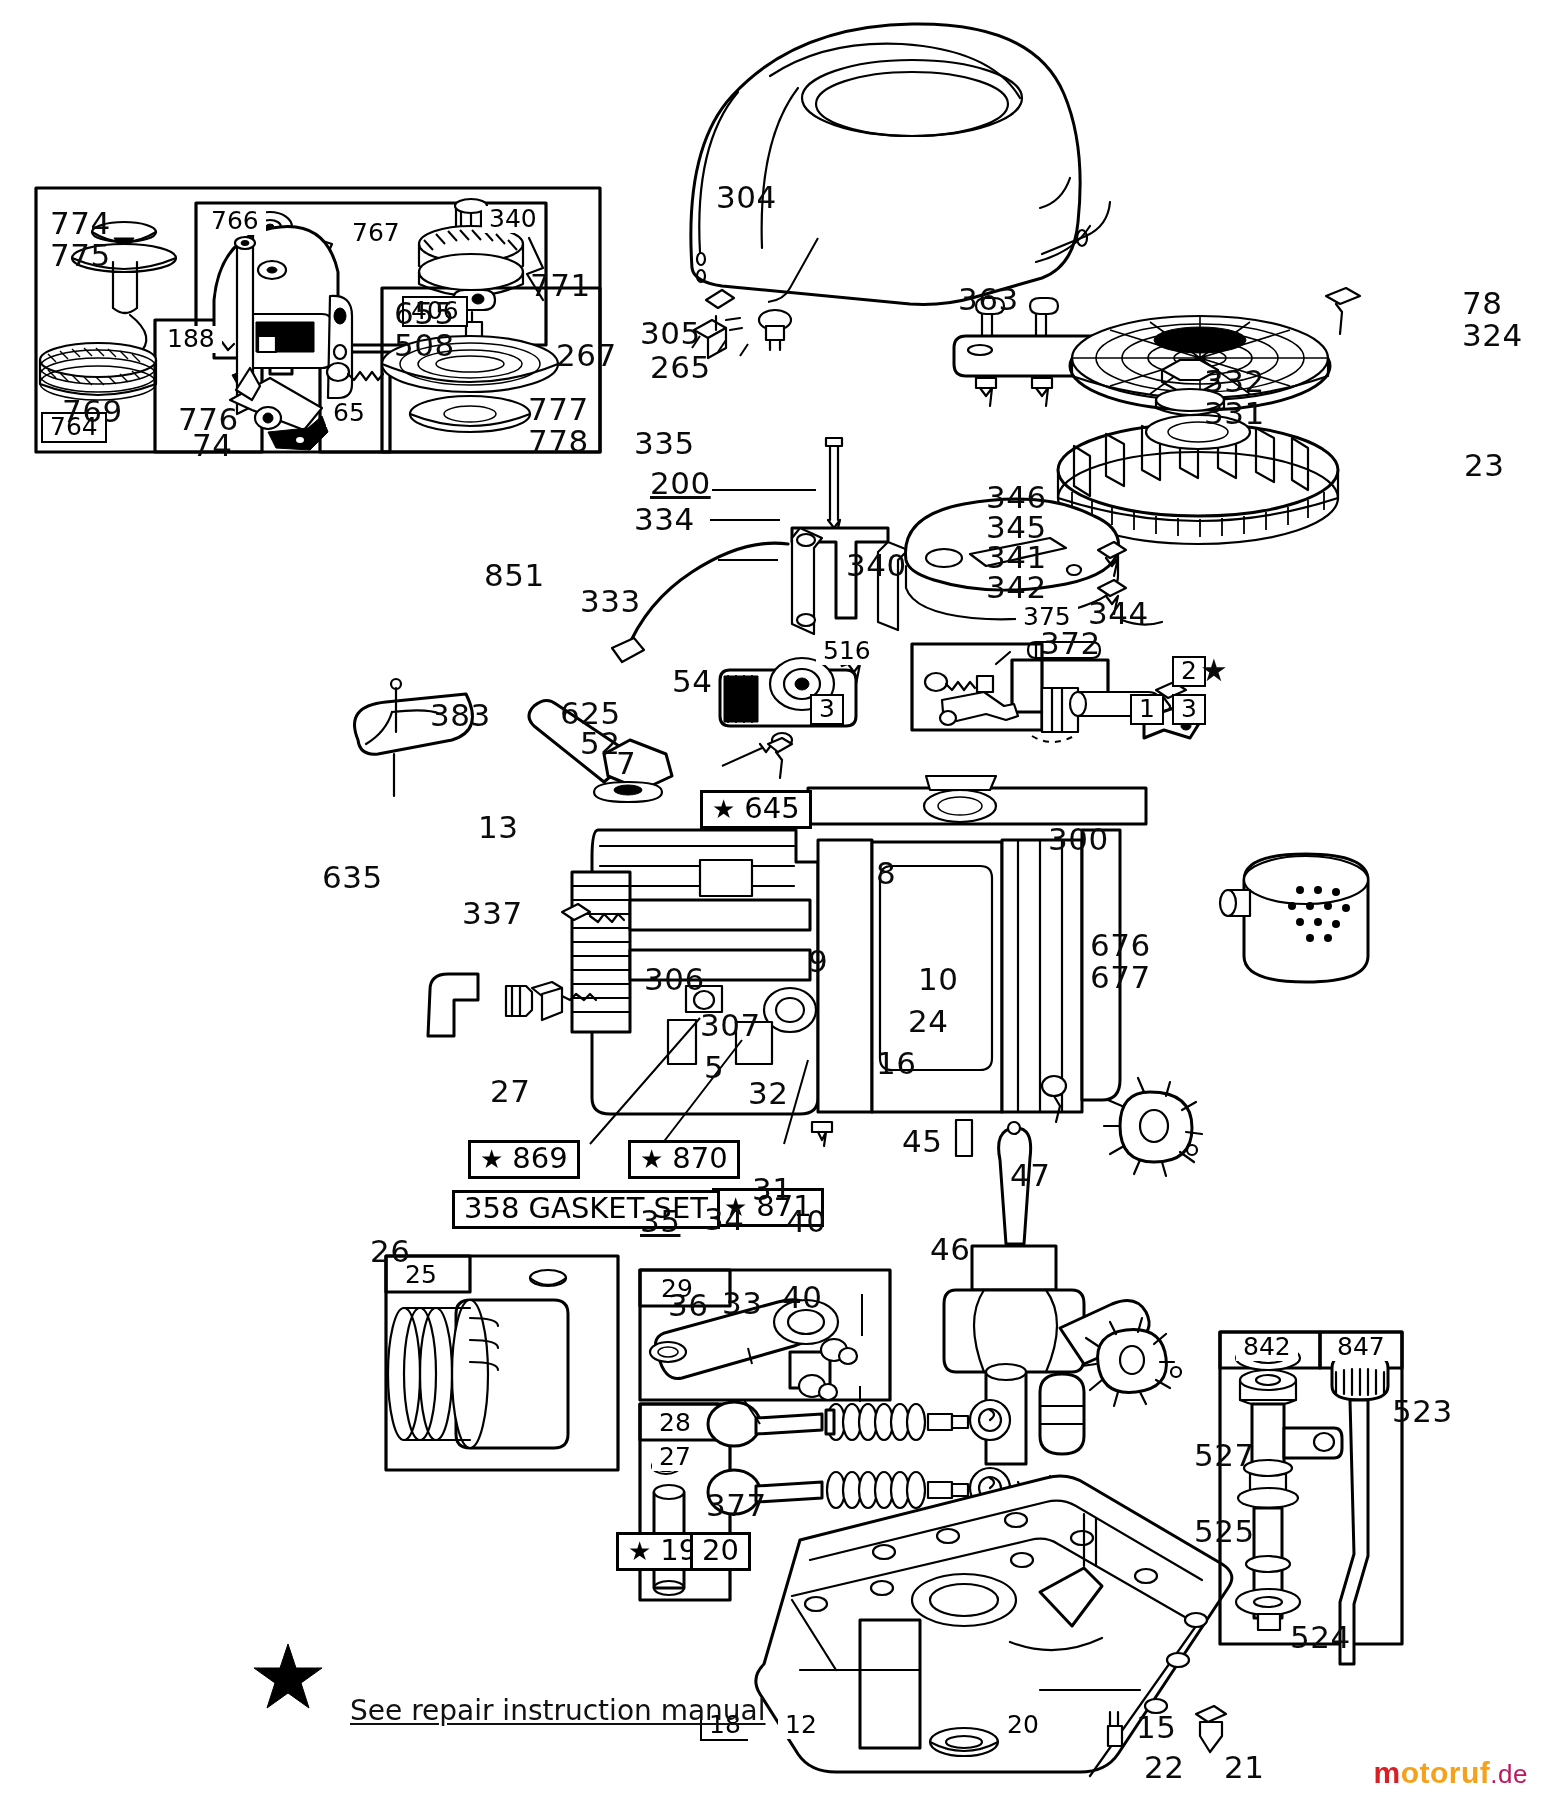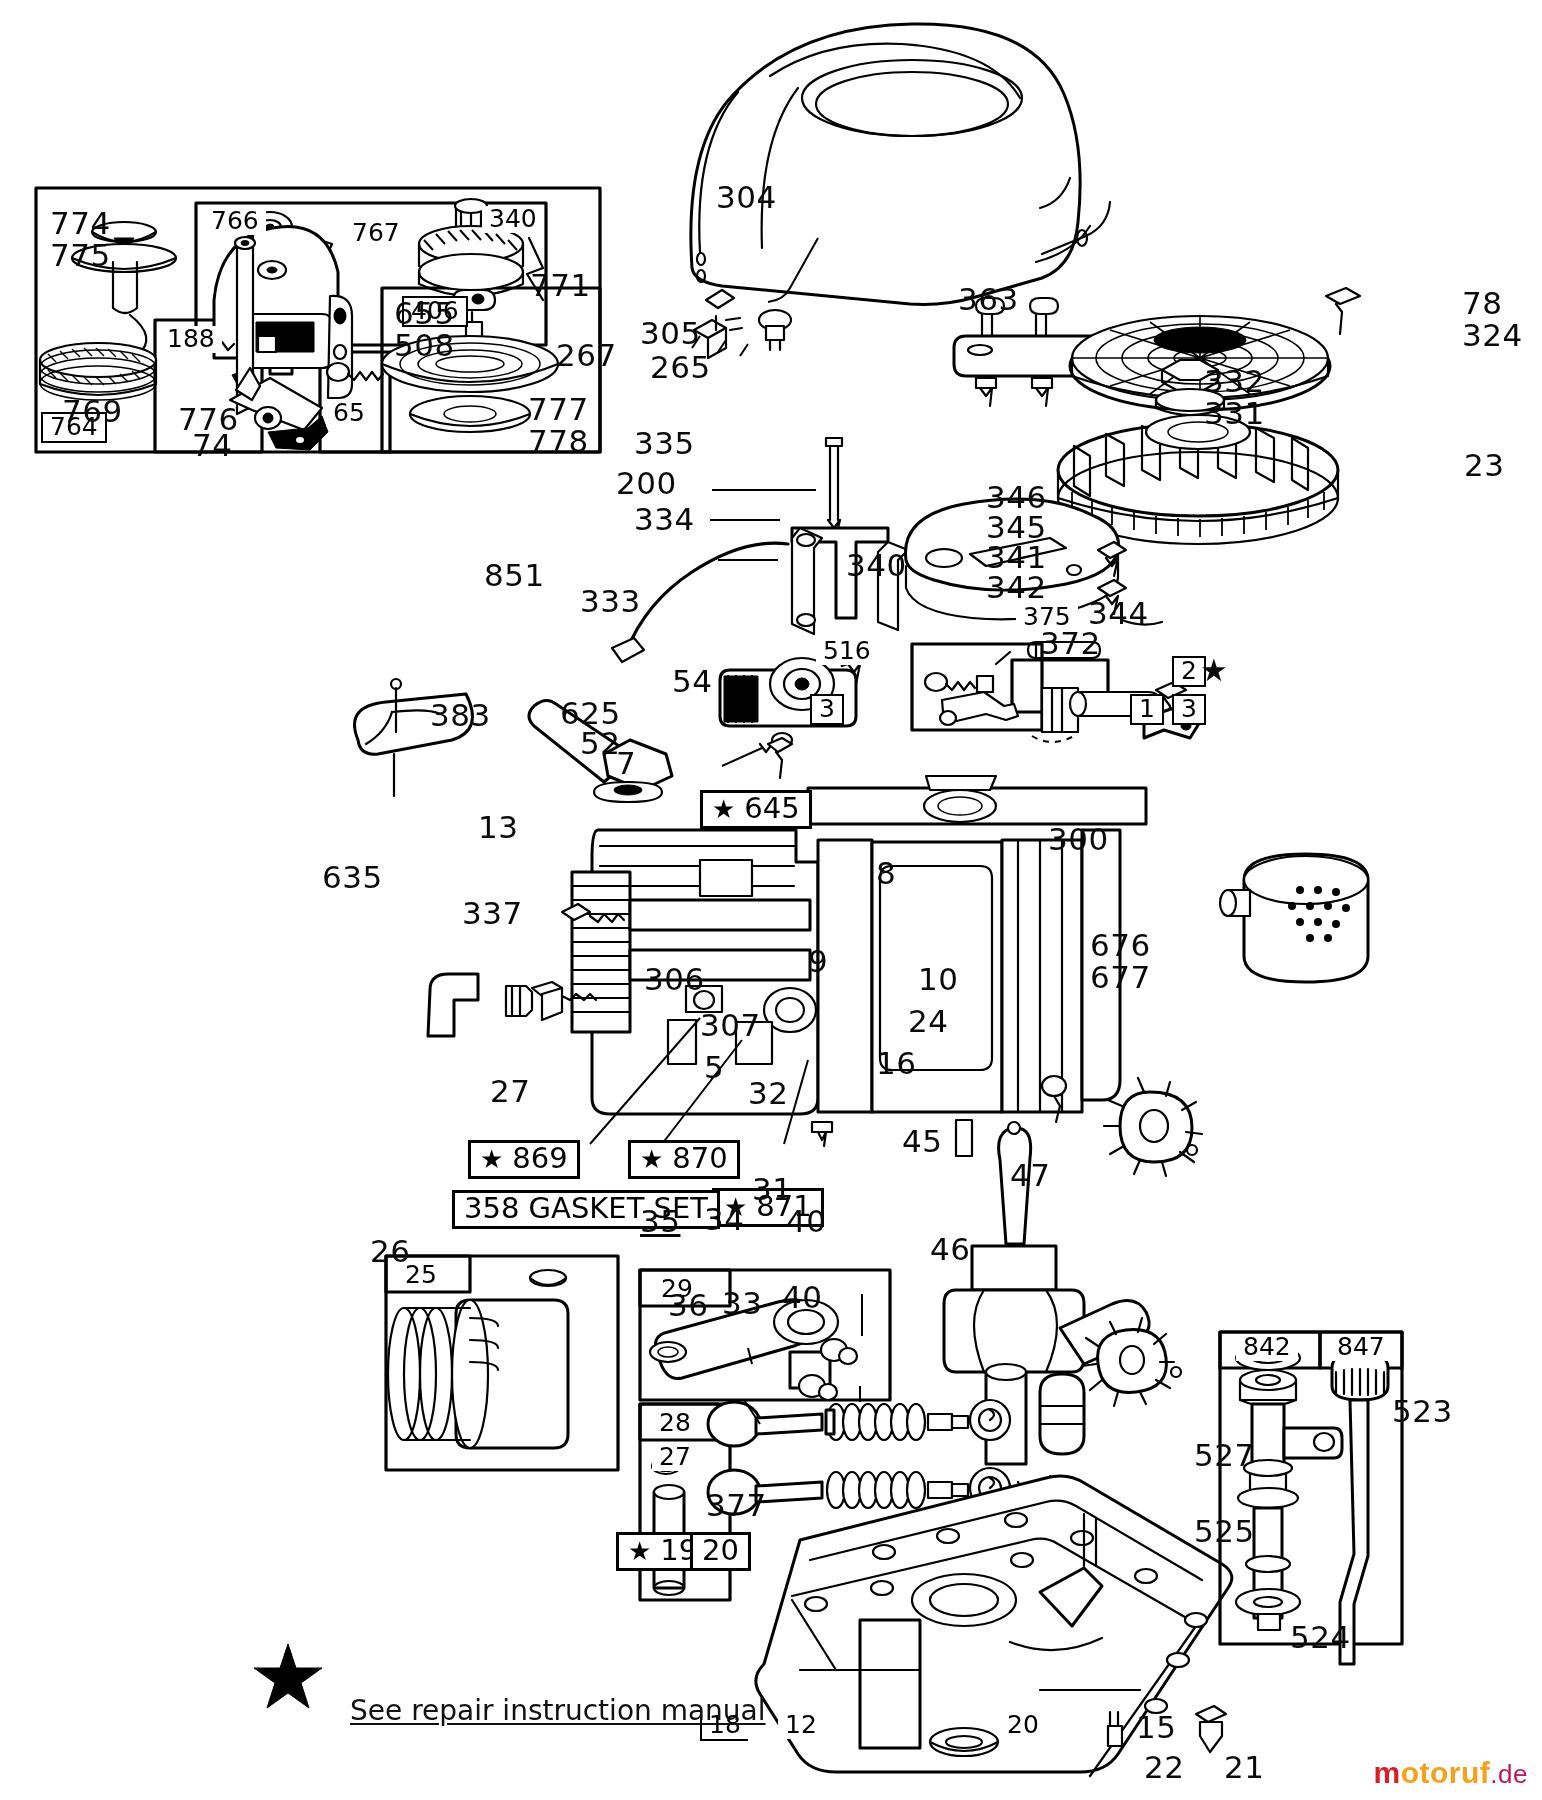--- a/index.html
+++ b/index.html
@@ -589,21 +589,21 @@
 <div class="lbl n" style="left:640px;top:318px;">305</div>
 <div class="lbl n" style="left:650px;top:352px;">265</div>
 <div class="lbl n" style="left:958px;top:284px;">363</div>
 <div class="lbl n" style="left:1462px;top:288px;">78</div>
 <div class="lbl n" style="left:1462px;top:320px;">324</div>
 <div class="lbl n" style="left:1204px;top:366px;">332</div>
 <div class="lbl n" style="left:1204px;top:398px;">331</div>
 <div class="lbl n" style="left:1464px;top:450px;">23</div>
 
 <div class="lbl n" style="left:634px;top:428px;">335</div>
-<div class="lbl n" style="left:616px;top:468px;">200</div>
+<div class="lbl n" style="left:650px;top:468px;text-decoration:underline;">200</div>
 <div class="lbl n" style="left:634px;top:504px;">334</div>
 <div class="lbl n" style="left:484px;top:560px;">851</div>
 <div class="lbl n" style="left:580px;top:586px;">333</div>
 
 <div class="lbl n" style="left:986px;top:482px;">346</div>
 <div class="lbl n" style="left:986px;top:512px;">345</div>
 <div class="lbl n" style="left:986px;top:542px;">341</div>
 <div class="lbl n" style="left:986px;top:572px;">342</div>
 <div class="lbl n" style="left:846px;top:550px;">340</div>
 <div class="lbl n" style="left:1052px;top:598px;margin-left:36px;">344</div>

